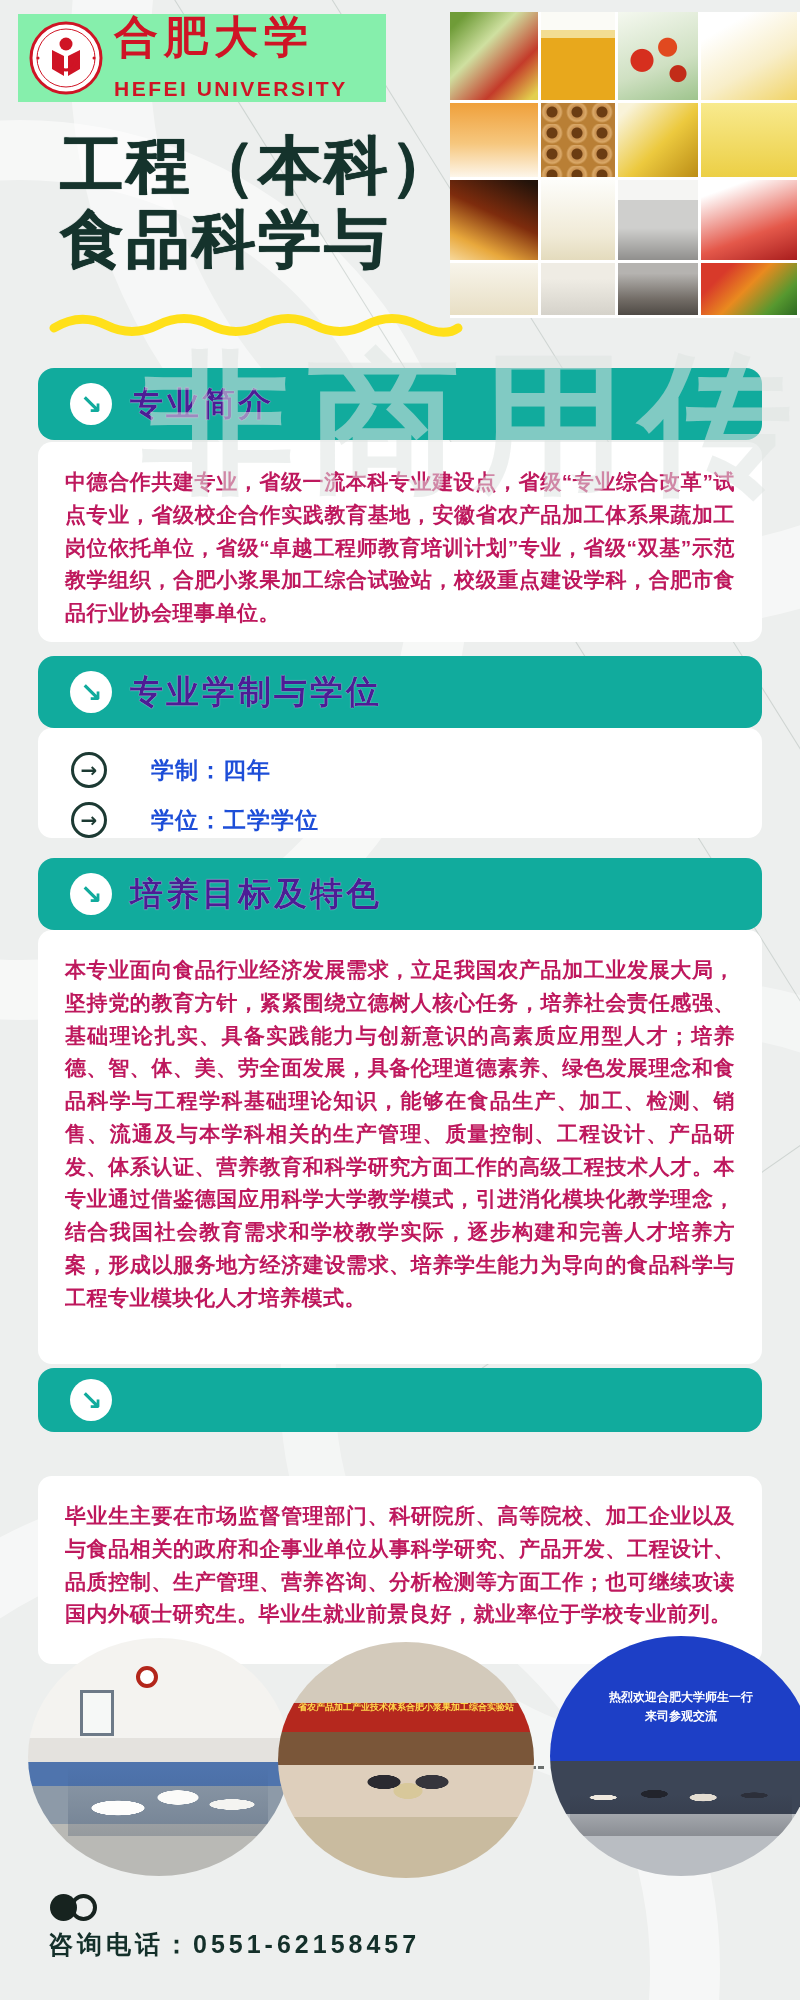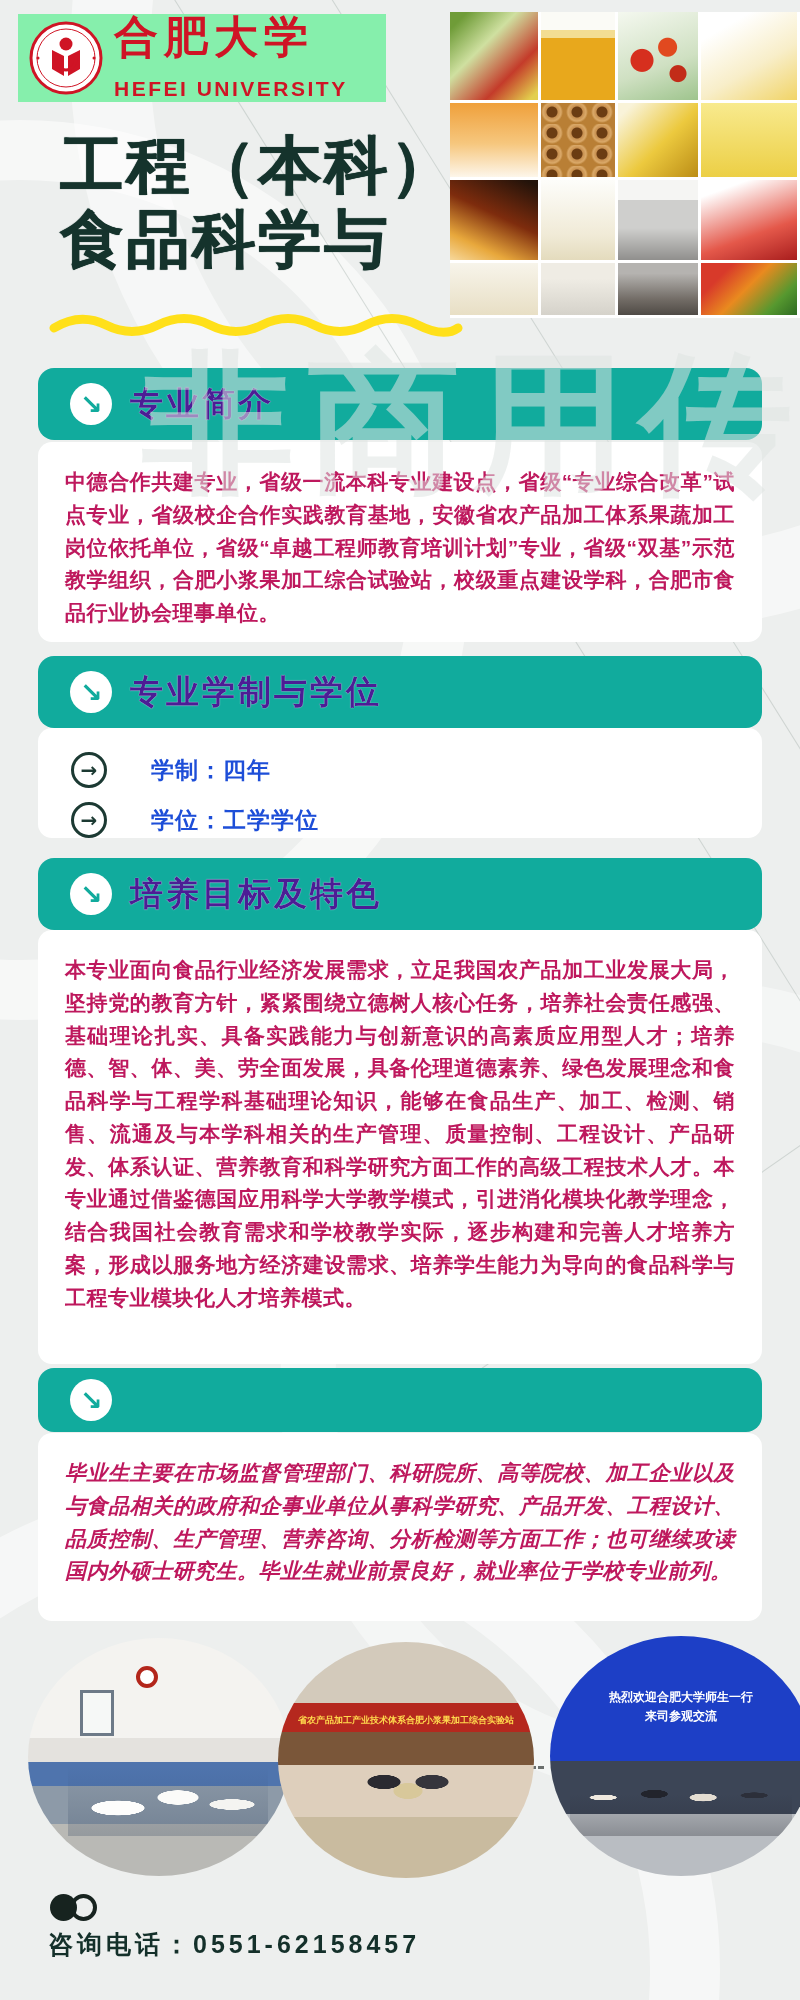--- a/index.html
+++ b/index.html
@@ -69,42 +69,42 @@
   .sec-icon { width:42px; height:42px; border-radius:50%; background:#ffffff; display:flex; align-items:center; justify-content:center;
               color:#11ab9d; font-family:"DejaVu Sans",sans-serif; font-size:27px; font-weight:bold; line-height:1; }
   .sec-title { color:#4c1d95; font-size:33px; font-weight:bold; letter-spacing:3px; margin-left:18px;
                text-shadow:0 0 1px #fff; }
   .sec-card { position:absolute; left:38px; width:724px; background:#ffffff; border-radius:14px; z-index:15;
               padding:24px 27px; }
   .sec-card p { color:#be185d; font-size:21px; font-weight:bold; line-height:1.56; text-align:justify; letter-spacing:.5px; }
   .h-intro { top:368px; }  .c-intro { top:442px; height:200px; }
   .h-degree { top:656px; } .c-degree { top:728px; height:110px; padding-top:16px; }
   .h-goals { top:858px; }  .c-goals { top:930px; height:434px; }
-  .h-career { top:1368px; height:64px; } .c-career { top:1433px; height:188px;font-style:italic; }
+  .h-career { top:1368px; height:64px; } .c-career { top:1476px; height:188px; }
 
   .deg-row { display:flex; align-items:center; margin:8px 0 14px 6px; }
   .deg-icon { width:36px; height:36px; border-radius:50%; border:3px solid #1c3a33; color:#1c3a33;
               display:flex; align-items:center; justify-content:center; font-size:20px; font-weight:bold;
               font-family:"DejaVu Sans",sans-serif; flex:0 0 36px; }
   .deg-text { margin-left:44px; color:#1d4ed8; font-size:23px; font-weight:bold; letter-spacing:1px; }
 
   
   .photo { position:absolute; border-radius:50%; overflow:hidden; z-index:15; }
   .ph1 { left:28px;  top:1638px; width:262px; height:238px;
          background:linear-gradient(180deg,#f4f3f0 0 42%,#e4e2de 42% 52%,#4f74ad 52% 62%,#8d9aa8 62% 78%,#b9b9b5 78% 100%); }
   .ph1 .clock { position:absolute; left:108px; top:28px; width:22px; height:22px; border-radius:50%; border:4px solid #b3261b; background:#fff; }
   .ph1 .frame { position:absolute; left:52px; top:52px; width:34px; height:46px; border:3px solid #6d7a88; background:#f6f8f7; }
   .ph1 .coat  { position:absolute; left:40px; top:128px; width:200px; height:70px;
                background:radial-gradient(ellipse at 25% 60%,#fdfdfc 26px,transparent 27px),
                           radial-gradient(ellipse at 55% 45%,#fbfbf9 20px,transparent 21px),
                           radial-gradient(ellipse at 82% 55%,#f4f4f1 22px,transparent 23px),
                           linear-gradient(180deg,transparent,rgba(40,60,90,.25)); }
   .ph2 { left:278px; top:1642px; width:256px; height:236px;
          background:linear-gradient(180deg,#d3cabb 0 26%,#b5281e 26% 38%,#7a5639 38% 52%,#decfbc 52% 74%,#c9bb9f 74% 100%); }
-  .ph2 .banner { position:absolute; left:0; top:72px; width:100%; text-align:center; color:#ffd94d; font-size:9px;
+  .ph2 .banner { position:absolute; left:0; top:59px; width:100%; text-align:center; color:#ffd94d; font-size:9px;
                  font-weight:bold; white-space:nowrap; overflow:hidden; }
   .ph2 .people { position:absolute; left:70px; top:116px; width:120px; height:60px;
                  background:radial-gradient(ellipse at 30% 40%,#2a2a30 16px,transparent 17px),
                             radial-gradient(ellipse at 70% 40%,#35353c 16px,transparent 17px),
                             radial-gradient(ellipse at 50% 55%,#d8c89a 14px,transparent 15px); }
   .ph3 { left:550px; top:1636px; width:262px; height:240px;
          background:linear-gradient(180deg,#1d3fc6 0 52%,#3c4556 52% 74%,#b9bdc2 74% 100%); }
   .ph3 .screen-text { position:absolute; left:0; top:52px; width:100%; text-align:center; color:#ffffff;
                       font-size:12px; font-weight:bold; line-height:1.6; }
   .ph3 .crowd { position:absolute; left:20px; top:130px; width:222px; height:70px;

